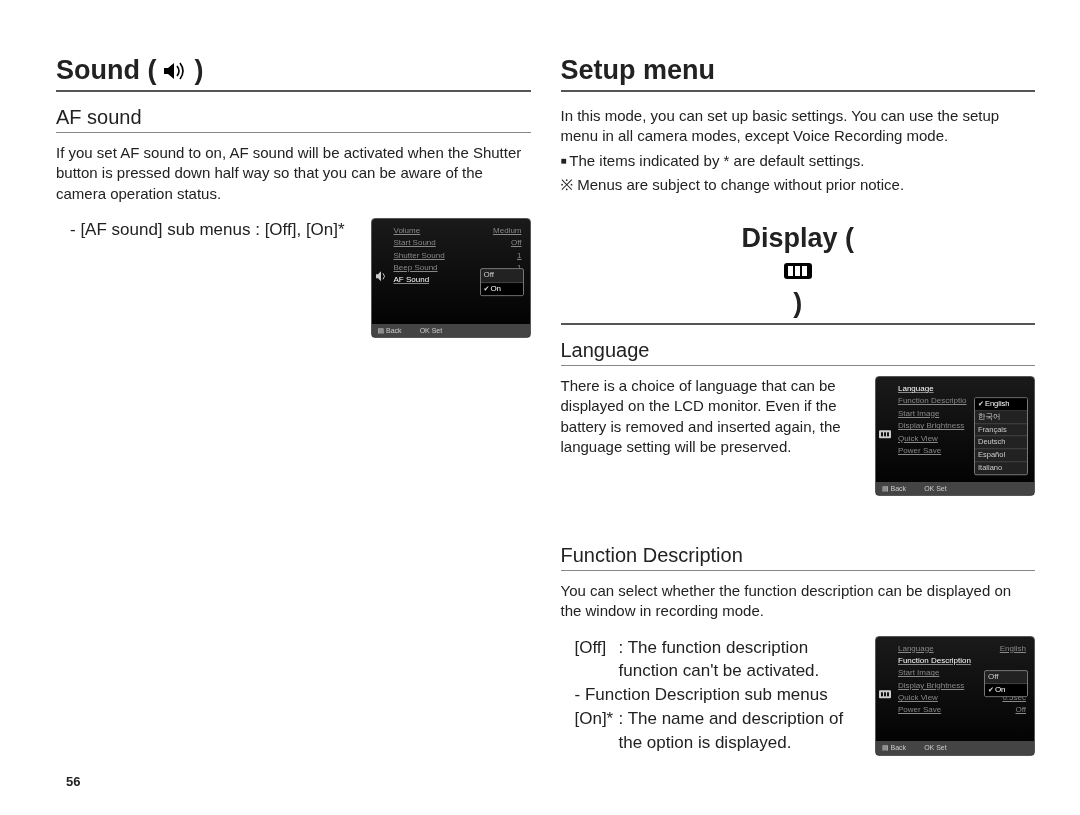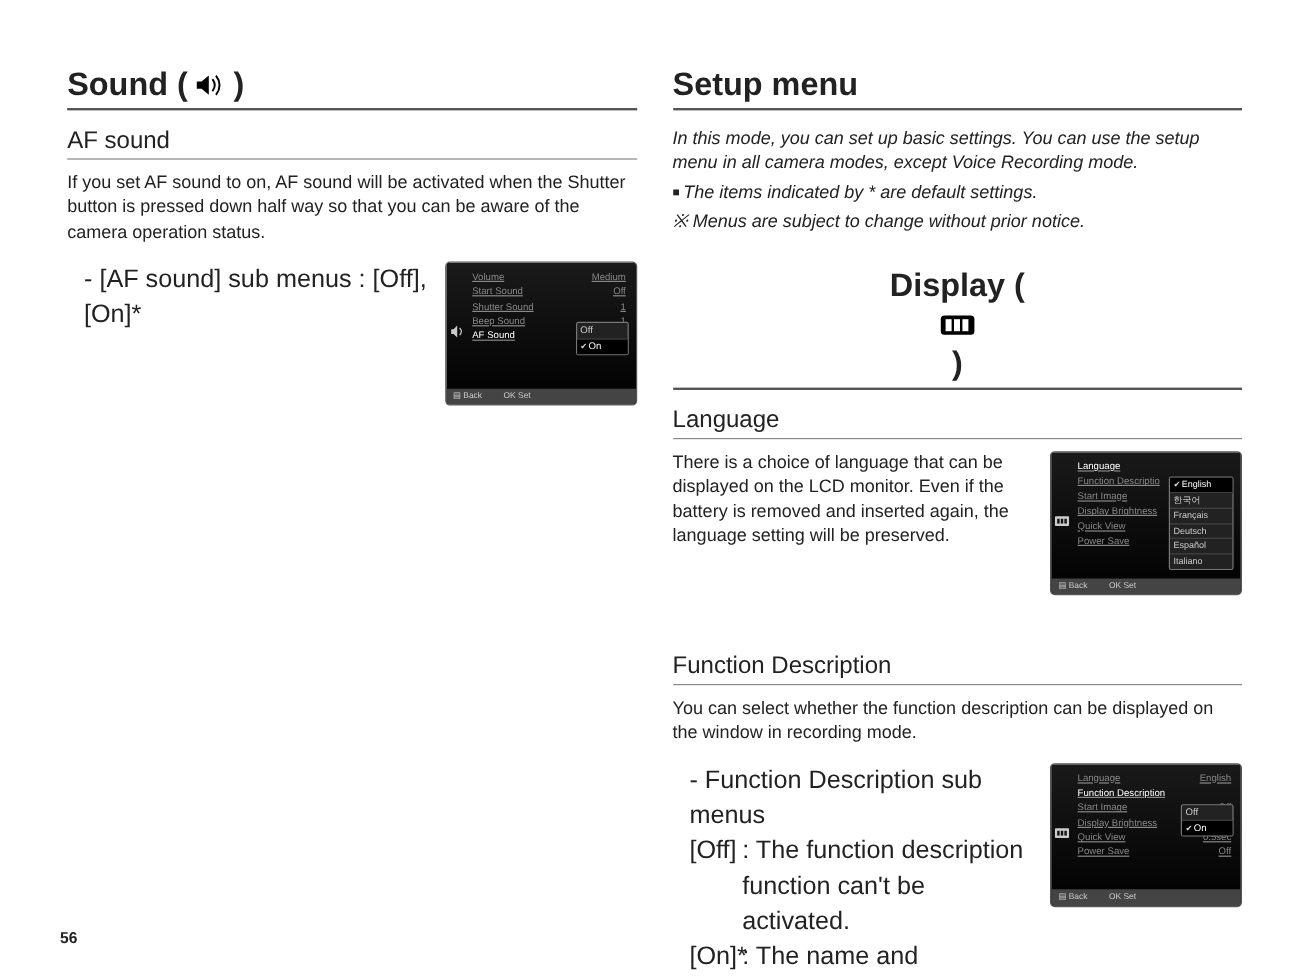--- a/index.html
+++ b/index.html
@@ -3,21 +3,21 @@
 <meta charset="utf-8">
 <style>
   * { box-sizing: border-box; margin: 0; padding: 0; }
   html, body { width: 1080px; height: 815px; background: #fff; font-family: Arial, Helvetica, sans-serif; color: #222; }
   .page { display: flex; padding: 55px 45px 20px 56px; gap: 30px; }
   .col { flex: 1; }
   .section-title { font-size: 27px; font-weight: bold; border-bottom: 2px solid #555; padding-bottom: 4px; margin-bottom: 14px; display: flex; align-items: center; gap: 6px; }
   .icon-wrap { display: inline-flex; align-items: center; }
   .subheading { font-size: 20px; font-weight: normal; border-bottom: 1px solid #888; padding-bottom: 3px; margin-bottom: 10px; margin-top: 6px; }
   p { font-size: 15px; line-height: 1.35; margin-bottom: 8px; }
-  .indent { padding-left: 14px; font-size: 21px; line-height: 1.4; }
+  .indent { padding-left: 14px; font-size: 17px; line-height: 1.4; }
   .row { display: flex; gap: 14px; align-items: flex-start; margin-top: 14px; }
   .row .text { flex: 1; }
   .lcd {
     background: linear-gradient(#1a1a1a,#000);
     border: 1px solid #555; border-radius: 4px;
     width: 160px; min-height: 120px; padding: 6px 6px 3px 6px;
     color: #888; font-size: 8px; line-height: 1.3;
     position: relative; flex-shrink: 0; text-decoration: underline;
   }
   .lcd .menu-row { display: flex; justify-content: space-between; padding: 1px 2px; }
@@ -34,21 +34,21 @@
   .lcd .popup .sel { background: #000000; color: #fff; }
   .lcd .footer {
     position: absolute; left: 0; right: 0; bottom: 0;
     background: #444; color: #ccc; font-size: 7px;
     display: flex; gap: 18px; padding: 2px 6px; border-radius: 0 0 3px 3px;
   }
   .lcd.lang .popup { top: 50%; width: 54px; }
   .lcd.lang .popup div { font-size: 7.5px; }
   .lcd.fd .popup { top: 40%; }
   .page-num { font-size: 13px; font-weight: bold; }
-  .note-block p { margin-bottom: 4px; font-style: italic; }
+  .note-block p { margin-bottom: 4px; }
   .bullet::before { content: "■ "; font-size: 10px; vertical-align: 2px; }
   .refmark::before { content: "※ "; }
   .check::before { content: "✔"; font-size:7px; margin-right:1px; color:#ddd; }
 </style>
 </head>
 <body>
 
 <div class="page">
 
   <div class="col">
@@ -103,21 +103,21 @@
           <div>Off</div>
           <div class="sel check">On</div>
         </div>
         <div class="footer">
           <span>▤ <span>Back</span></span>
           <span>OK <span>Set</span></span>
         </div>
       </div>
     </div>
 
-    <div style="position:absolute; bottom:26px; left:50px;" class="page-num">56</div>
+    <div style="position:absolute; bottom:26px; left:66px;" class="page-num">56</div>
   </div>
 
   <div class="col">
     <h1 class="section-title">Setup menu</h1>
     <div class="note-block">
       <p>In this mode, you can set up basic settings. You can use the setup menu in all camera modes, except Voice Recording mode.</p>
       <p class="bullet">The items indicated by * are default settings.</p>
       <p class="refmark">Menus are subject to change without prior notice.</p>
     </div>
 
@@ -179,25 +179,25 @@
           <span>OK <span>Set</span></span>
         </div>
       </div>
     </div>
 
     <h2 class="subheading" style="margin-top:48px;">Function Description</h2>
     <p>You can select whether the function description can be displayed on the window in recording mode.</p>
 
     <div class="row">
       <div class="text indent">
-        <div>- Function Description sub menus</div>
         <div style="display:flex; gap:4px;">
           <span style="min-width:40px;">[Off]</span>
           <span>: The function description function can't be activated.</span>
         </div>
+        <div>- Function Description sub menus</div>
         <div style="display:flex; gap:4px;">
           <span style="min-width:40px;">[On]*</span>
           <span>: The name and description of the option is displayed.</span>
         </div>
       </div>
 
       <div class="lcd fd">
         <span class="side-icon">
           <svg width="12" height="10" viewBox="0 0 12 10">
               <rect x="0" y="1" width="12" height="8" rx="1" fill="#ccc"></rect>

